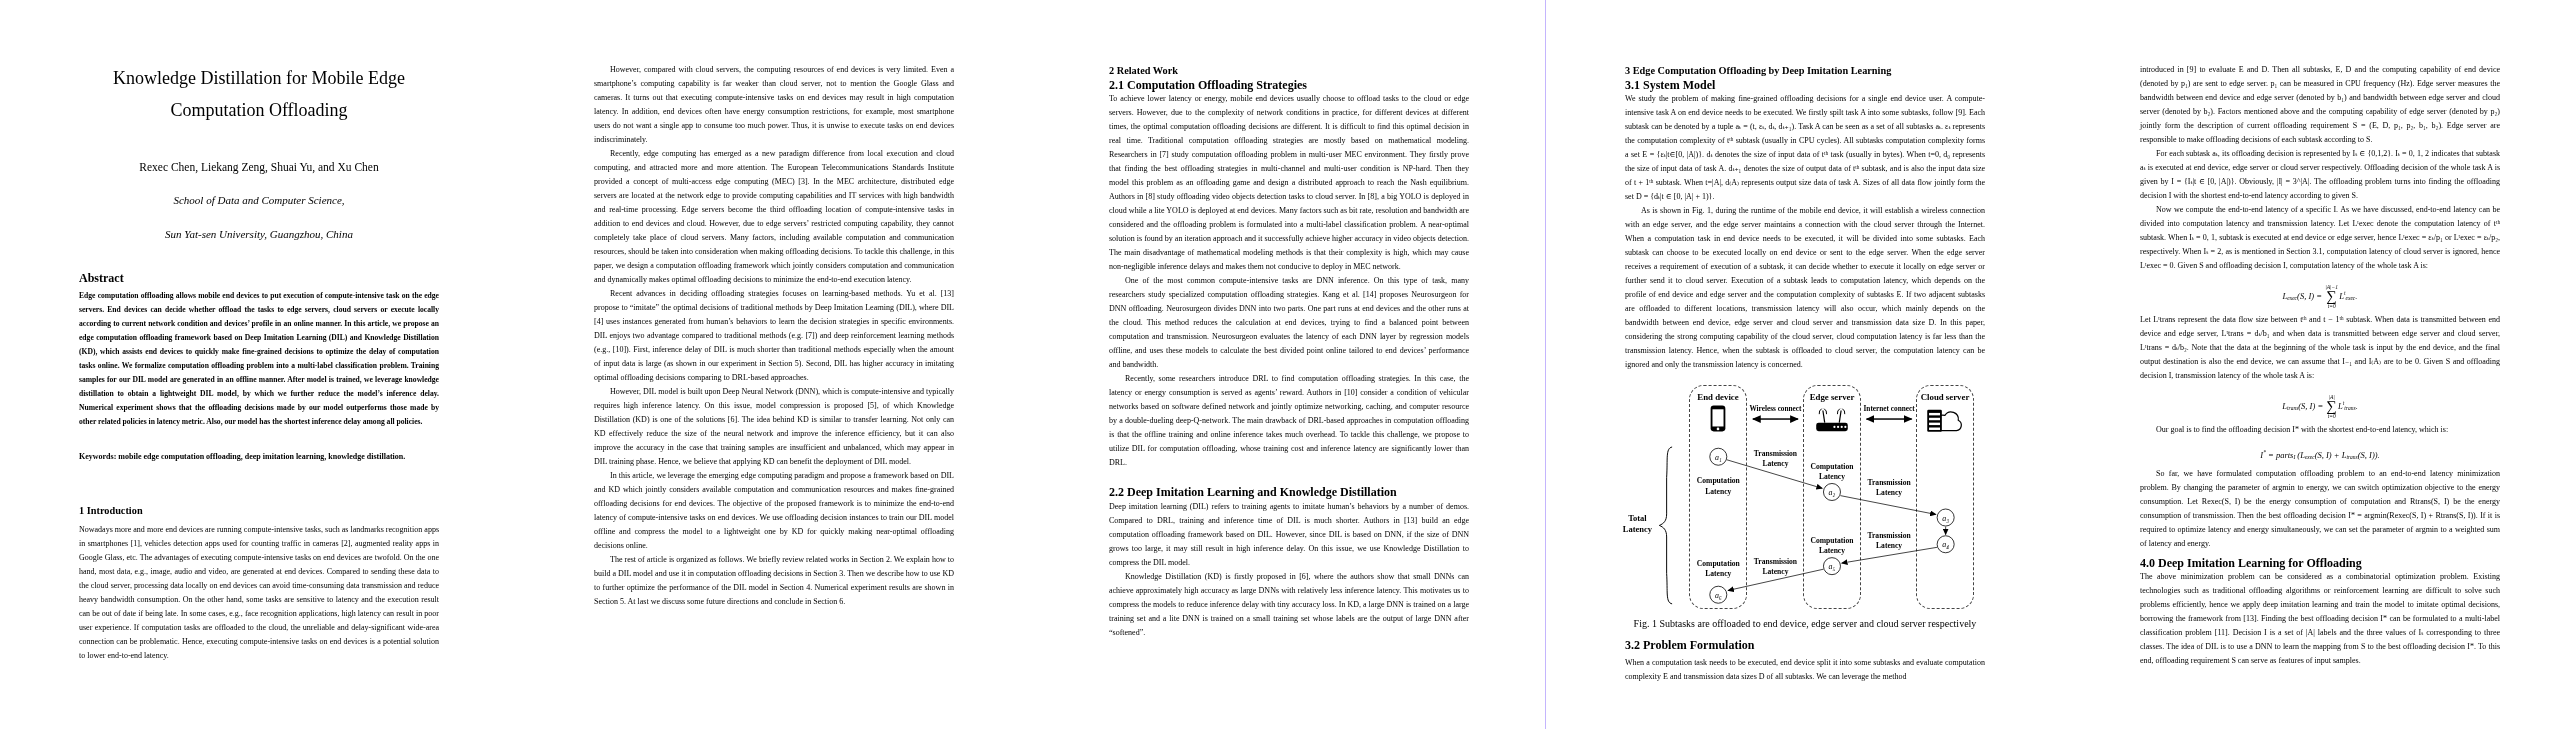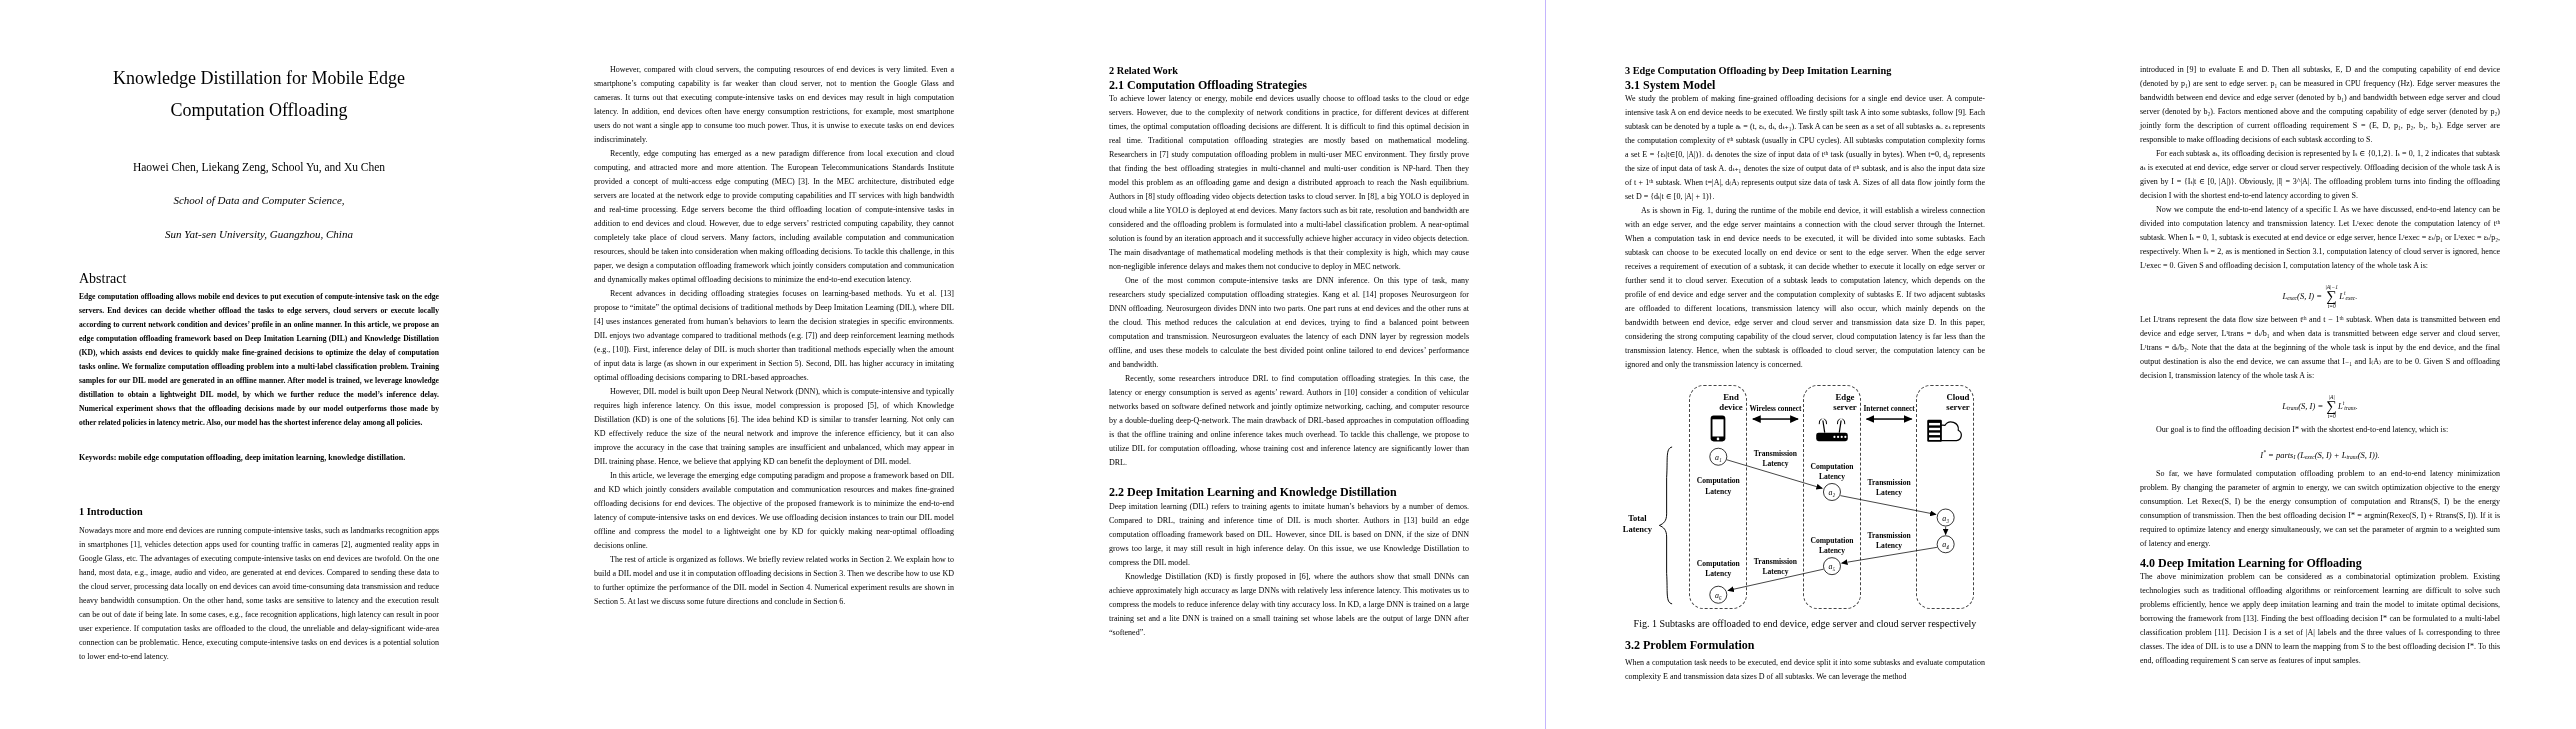--- a/index.html
+++ b/index.html
@@ -7,45 +7,45 @@
           font-family:"Liberation Serif","DejaVu Serif",serif;color:#000;padding-left:24px;}
   .page{position:absolute;top:0;width:515px;height:729px;overflow:hidden;background:#fff;}
   .col{position:absolute;left:79px;width:360px;}
   .para{font-size:8px;line-height:14px;text-align:justify;}
   .indent{text-indent:16px;}
   .head1{font-size:10.3px;font-weight:bold;line-height:16px;}
   .head2{font-size:12px;font-weight:bold;line-height:13.4px;}
   .title{font-size:18px;line-height:32px;text-align:center;}
   .authors{font-size:11.5px;text-align:center;line-height:16px;}
   .affil{font-size:11px;font-style:italic;text-align:center;line-height:16px;}
-  .abstract-label{font-size:14px;font-weight:normal;}
+  .abstract-label{font-size:12px;font-weight:bold;}
   .abstract{font-size:7.6px;font-weight:bold;line-height:14px;text-align:justify;}
   .keywords{font-size:8px;font-weight:bold;line-height:14px;text-align:justify;}
   .formula{text-align:center;font-style:italic;font-size:8.5px;margin:6px 0;line-height:28px;height:28px;}
   .sub{font-size:5.5px;vertical-align:-1.8px;font-style:italic;}
   .sup{font-size:5.5px;vertical-align:3.6px;font-style:italic;}
   .sum{display:inline-block;vertical-align:middle;line-height:6px;text-align:center;margin:0 1.2px;}
   .sum .lim{display:block;font-size:5.5px;line-height:6px;}
   .sum .sig{display:block;font-size:14.6px;line-height:13.4px;font-style:normal;}
   .lane{position:absolute;top:0;height:224px;width:58px;border:0.9px dashed #444;border-radius:14.6px;box-sizing:border-box;}
-  .lane-title{text-align:center;margin-top:5.5px;font-weight:bold;font-size:8.8px;margin-left:26px;}
+  .lane-title{text-align:center;margin-top:5.5px;font-weight:bold;font-size:8.8px;}
   .icon-wrap{display:flex;justify-content:center;margin-top:3.6px;}
   .fig-caption{position:absolute;left:79px;width:360px;text-align:center;font-size:10px;}
   svg text{font-family:"Liberation Serif","DejaVu Serif",serif;}
 </style>
 </head>
 <body>
 
 <div class="canvas">
 
   <div class="page" style="left:0;">
     <div class="col" style="top:0;">
       <div class="title" style="margin-top:62px;">Knowledge Distillation for Mobile Edge</div>
       <div class="title">Computation Offloading</div>
-      <div class="authors" style="margin-top:33px;">Haowei Chen, Liekang Zeng, School Yu, and Xu Chen</div>
+      <div class="authors" style="margin-top:33px;">Rexec Chen, Liekang Zeng, Shuai Yu, and Xu Chen</div>
       <div class="affil" style="margin-top:17px;">School of Data and Computer Science,</div>
       <div class="affil" style="margin-top:18px;">Sun Yat-sen University, Guangzhou, China</div>
       <div class="abstract-label" style="margin-top:29px;">Abstract</div>
       <div class="abstract" style="margin-top:3px;">Edge computation offloading allows mobile end devices to put execution of compute-intensive task on the edge servers. End devices can decide whether offload the tasks to edge servers, cloud servers or execute locally according to current network condition and devices’ profile in an online manner. In this article, we propose an edge computation offloading framework based on Deep Imitation Learning (DIL) and Knowledge Distillation (KD), which assists end devices to quickly make fine-grained decisions to optimize the delay of computation tasks online. We formalize computation offloading problem into a multi-label classification problem. Training samples for our DIL model are generated in an offline manner. After model is trained, we leverage knowledge distillation to obtain a lightweight DIL model, by which we further reduce the model’s inference delay. Numerical experiment shows that the offloading decisions made by our model outperforms those made by other related policies in latency metric. Also, our model has the shortest inference delay among all policies.</div>
       <div class="keywords" style="margin-top:21px;">Keywords: mobile edge computation offloading, deep imitation learning, knowledge distillation.</div>
       <div class="head1" style="margin-top:39px;">1 Introduction</div>
       <div class="para" style="margin-top:3.6px;">Nowadays more and more end devices are running compute-intensive tasks, such as landmarks recognition apps in smartphones [1], vehicles detection apps used for counting traffic in cameras [2], augmented reality apps in Google Glass, etc. The advantages of executing compute-intensive tasks on end devices are twofold. On the one hand, most data, e.g., image, audio and video, are generated at end devices. Compared to sending these data to the cloud server, processing data locally on end devices can avoid time-consuming data transmission and reduce heavy bandwidth consumption. On the other hand, some tasks are sensitive to latency and the execution result can be out of date if being late. In some cases, e.g., face recognition applications, high latency can result in poor user experience. If computation tasks are offloaded to the cloud, the unreliable and delay-significant wide-area connection can be problematic. Hence, executing compute-intensive tasks on end devices is a potential solution to lower end-to-end latency.</div>
     </div>
   </div>
 

